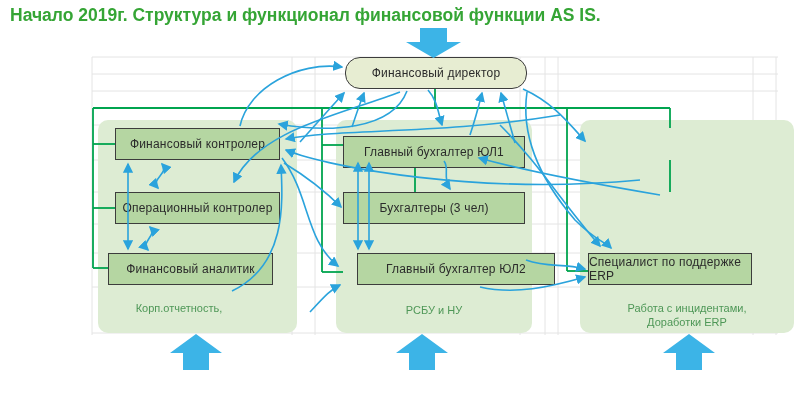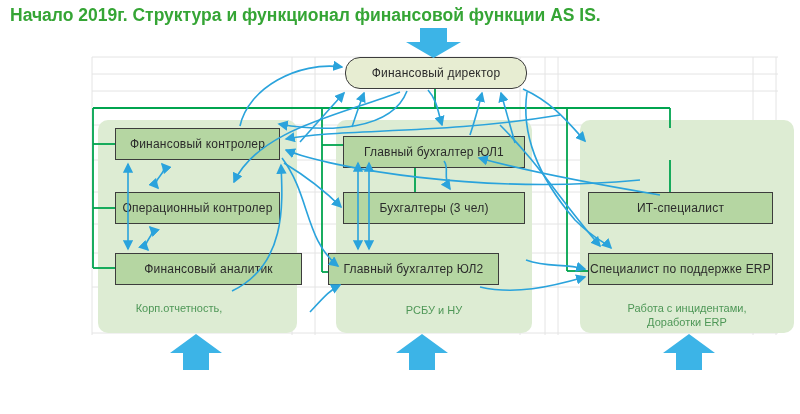--- a/index.html
+++ b/index.html
@@ -75,28 +75,27 @@
       <path d="M567,271 H588"></path>
       <path d="M670,108 V128"></path>
       <path d="M670,160 V192"></path>
     </g>
   </svg>
 
   <div class="orgbox director" style="left:345px;top:57px;width:182px;border-radius:15px;">Финансовый директор</div>
 
   <div class="orgbox" style="left:115px;top:128px;width:165px;">Финансовый контролер</div>
   <div class="orgbox" style="left:115px;top:192px;width:165px;">Операционный контролер</div>
-  <div class="orgbox" style="left:115px;top:253px;width:187px;text-align:right;">Финансовый аналитик</div>
+  <div class="orgbox" style="left:108px;top:253px;width:165px;text-align:right;">Финансовый аналитик</div>
 
   <div class="orgbox" style="left:343px;top:136px;width:182px;">Главный бухгалтер ЮЛ1</div>
   <div class="orgbox" style="left:343px;top:192px;width:182px;">Бухгалтеры (3 чел)</div>
-  <div class="orgbox" style="left:328px;top:253px;width:171px;">Главный бухгалтер ЮЛ2</div>
+  <div class="orgbox" style="left:357px;top:253px;width:198px;">Главный бухгалтер ЮЛ2</div>
 
-  <div class="orgbox" style="left:588px;top:192px;width:185px;">ИТ-специалист</div>
-  <div class="orgbox" style="left:588px;top:253px;width:185px;text-align:center;">Специалист по поддержке ERP</div>
+  <div class="orgbox" style="left:588px;top:253px;width:164px;">Специалист по поддержке ERP</div>
 
   <div class="caption" style="left:98px;top:301px;width:162px;">
     <span style="display:block">Корп.отчетность,</span>
   </div>
   <div class="caption" style="left:336px;top:303px;width:196px;">
     <span style="display:block">РСБУ и НУ</span>
     <span style="display:block"></span>
   </div>
   <div class="caption" style="left:580px;top:301px;width:214px;">
     <span style="display:block">Работа с инцидентами,</span>

